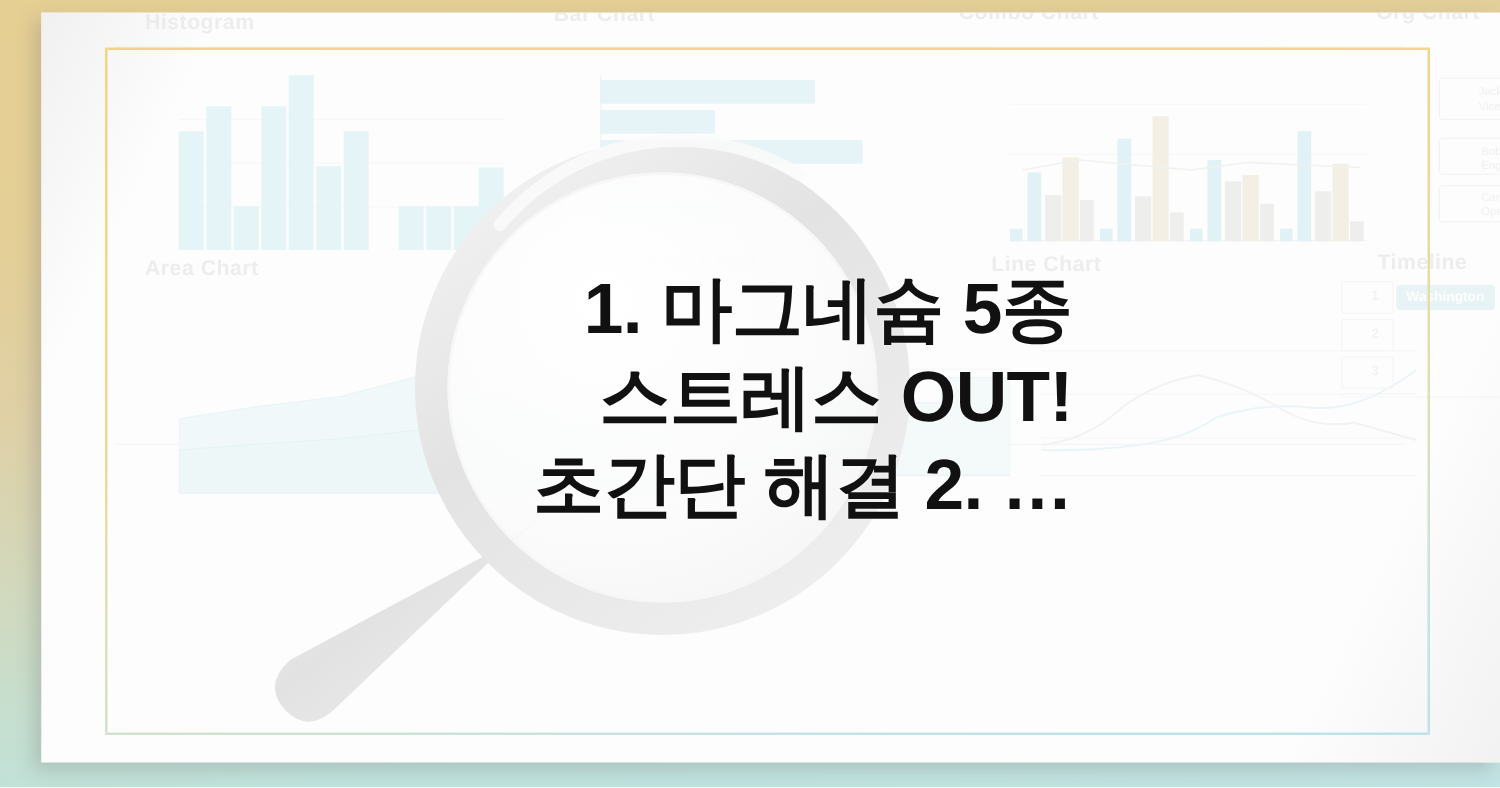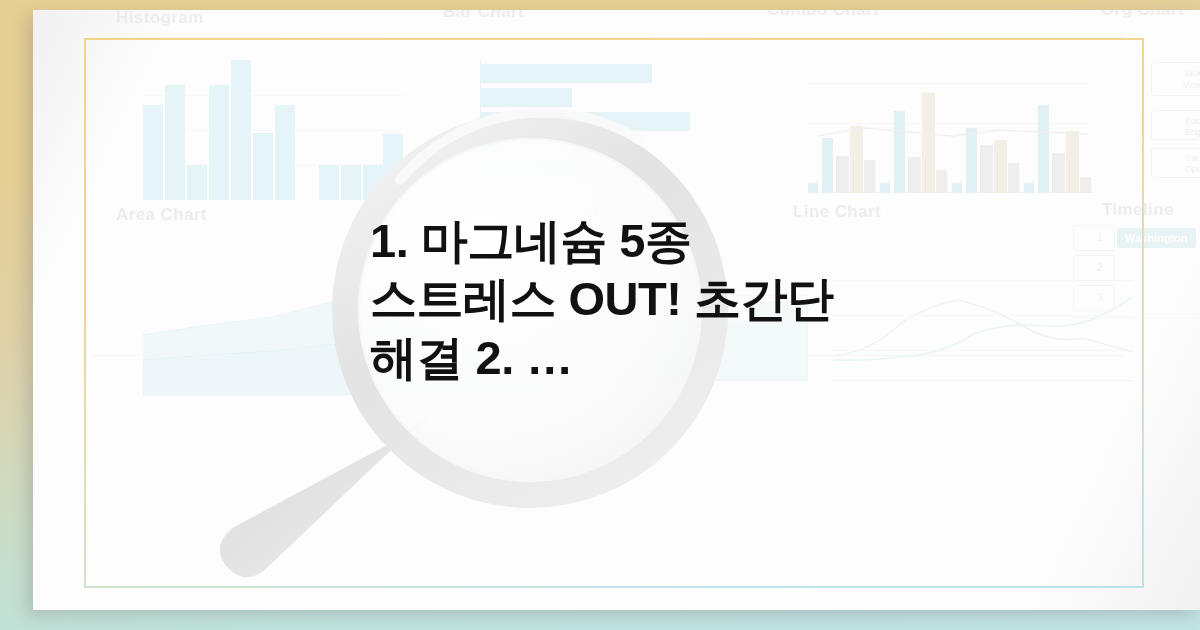--- a/index.html
+++ b/index.html
@@ -149,24 +149,24 @@
   #magnifier{
     position:absolute;
     left:0; top:0;
     width:1200px; height:630px;
     pointer-events:none;
   }
 
   
   #headline{
     position:absolute;
-    left:370px; top:212px;
+    left:358px; top:212px;
     width:500px;
-    text-align:left;
-    font-size:47px;
+    text-align:right;
+    font-size:57px;
     font-weight:700;
     line-height:1.24;
     color:#111111;
     letter-spacing:-0.5px;
     word-break:keep-all;
     text-shadow:0 0 2px rgba(255,255,255,.8);
   }
 </style>
 </head>
 <body>

